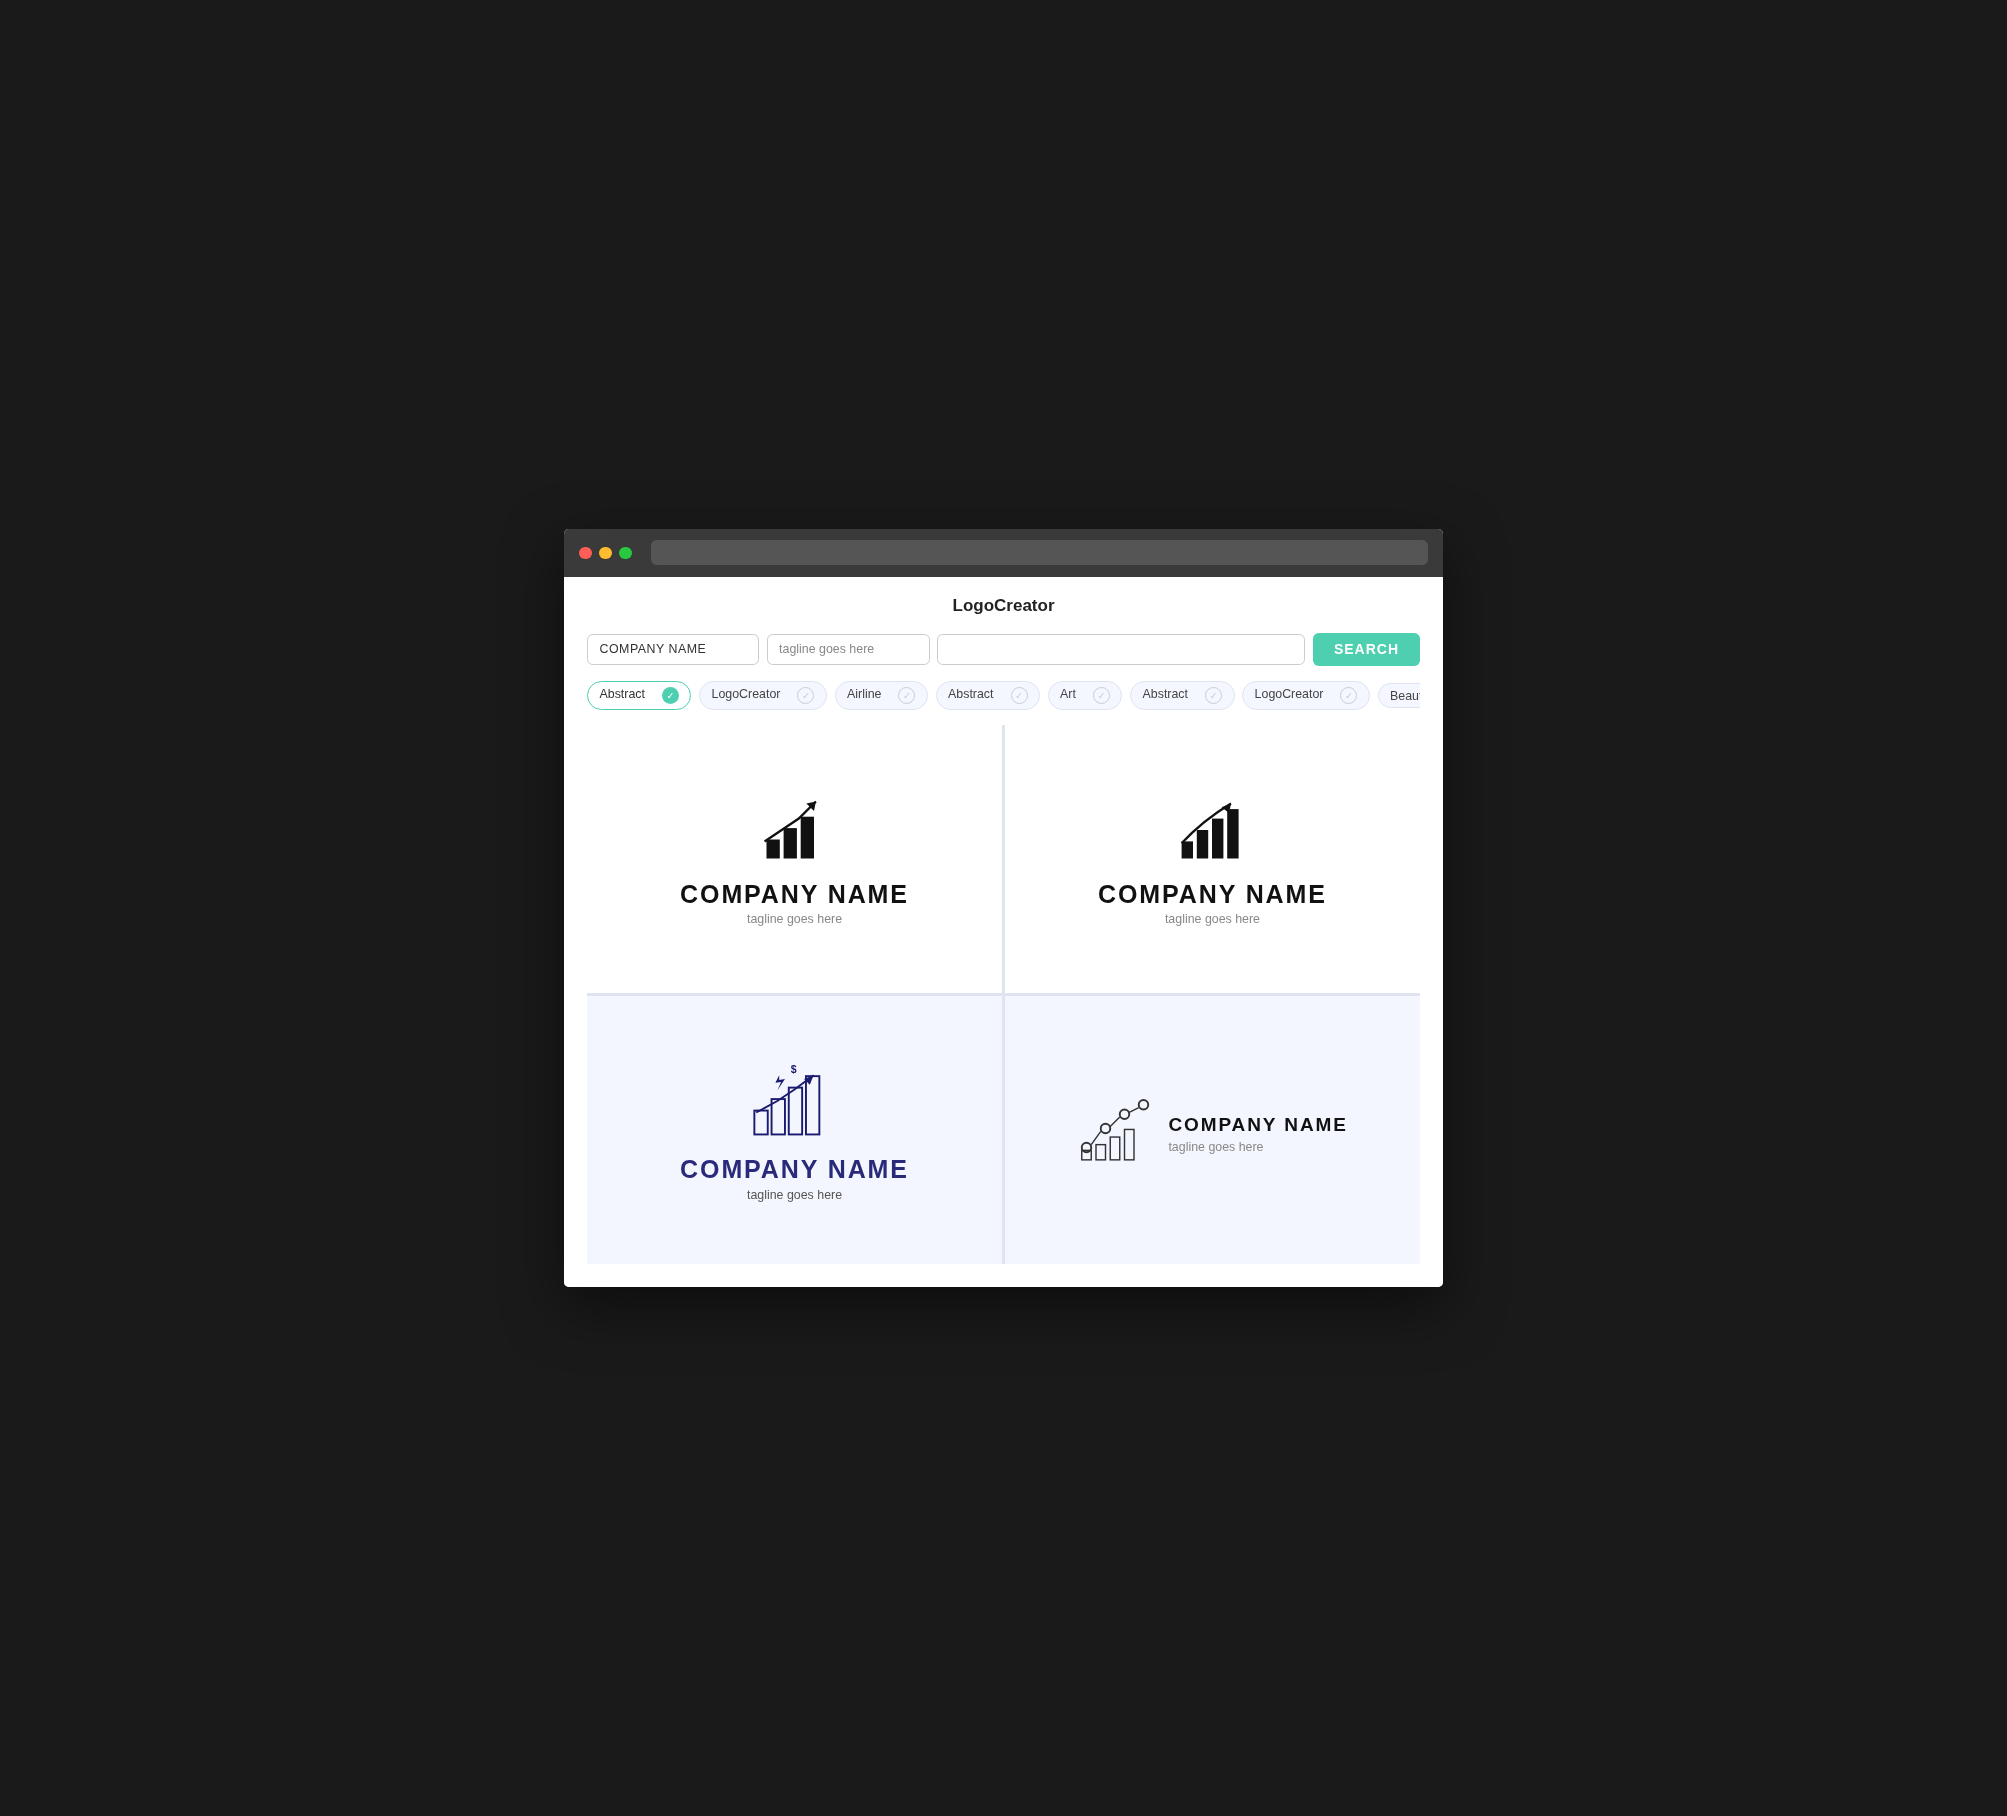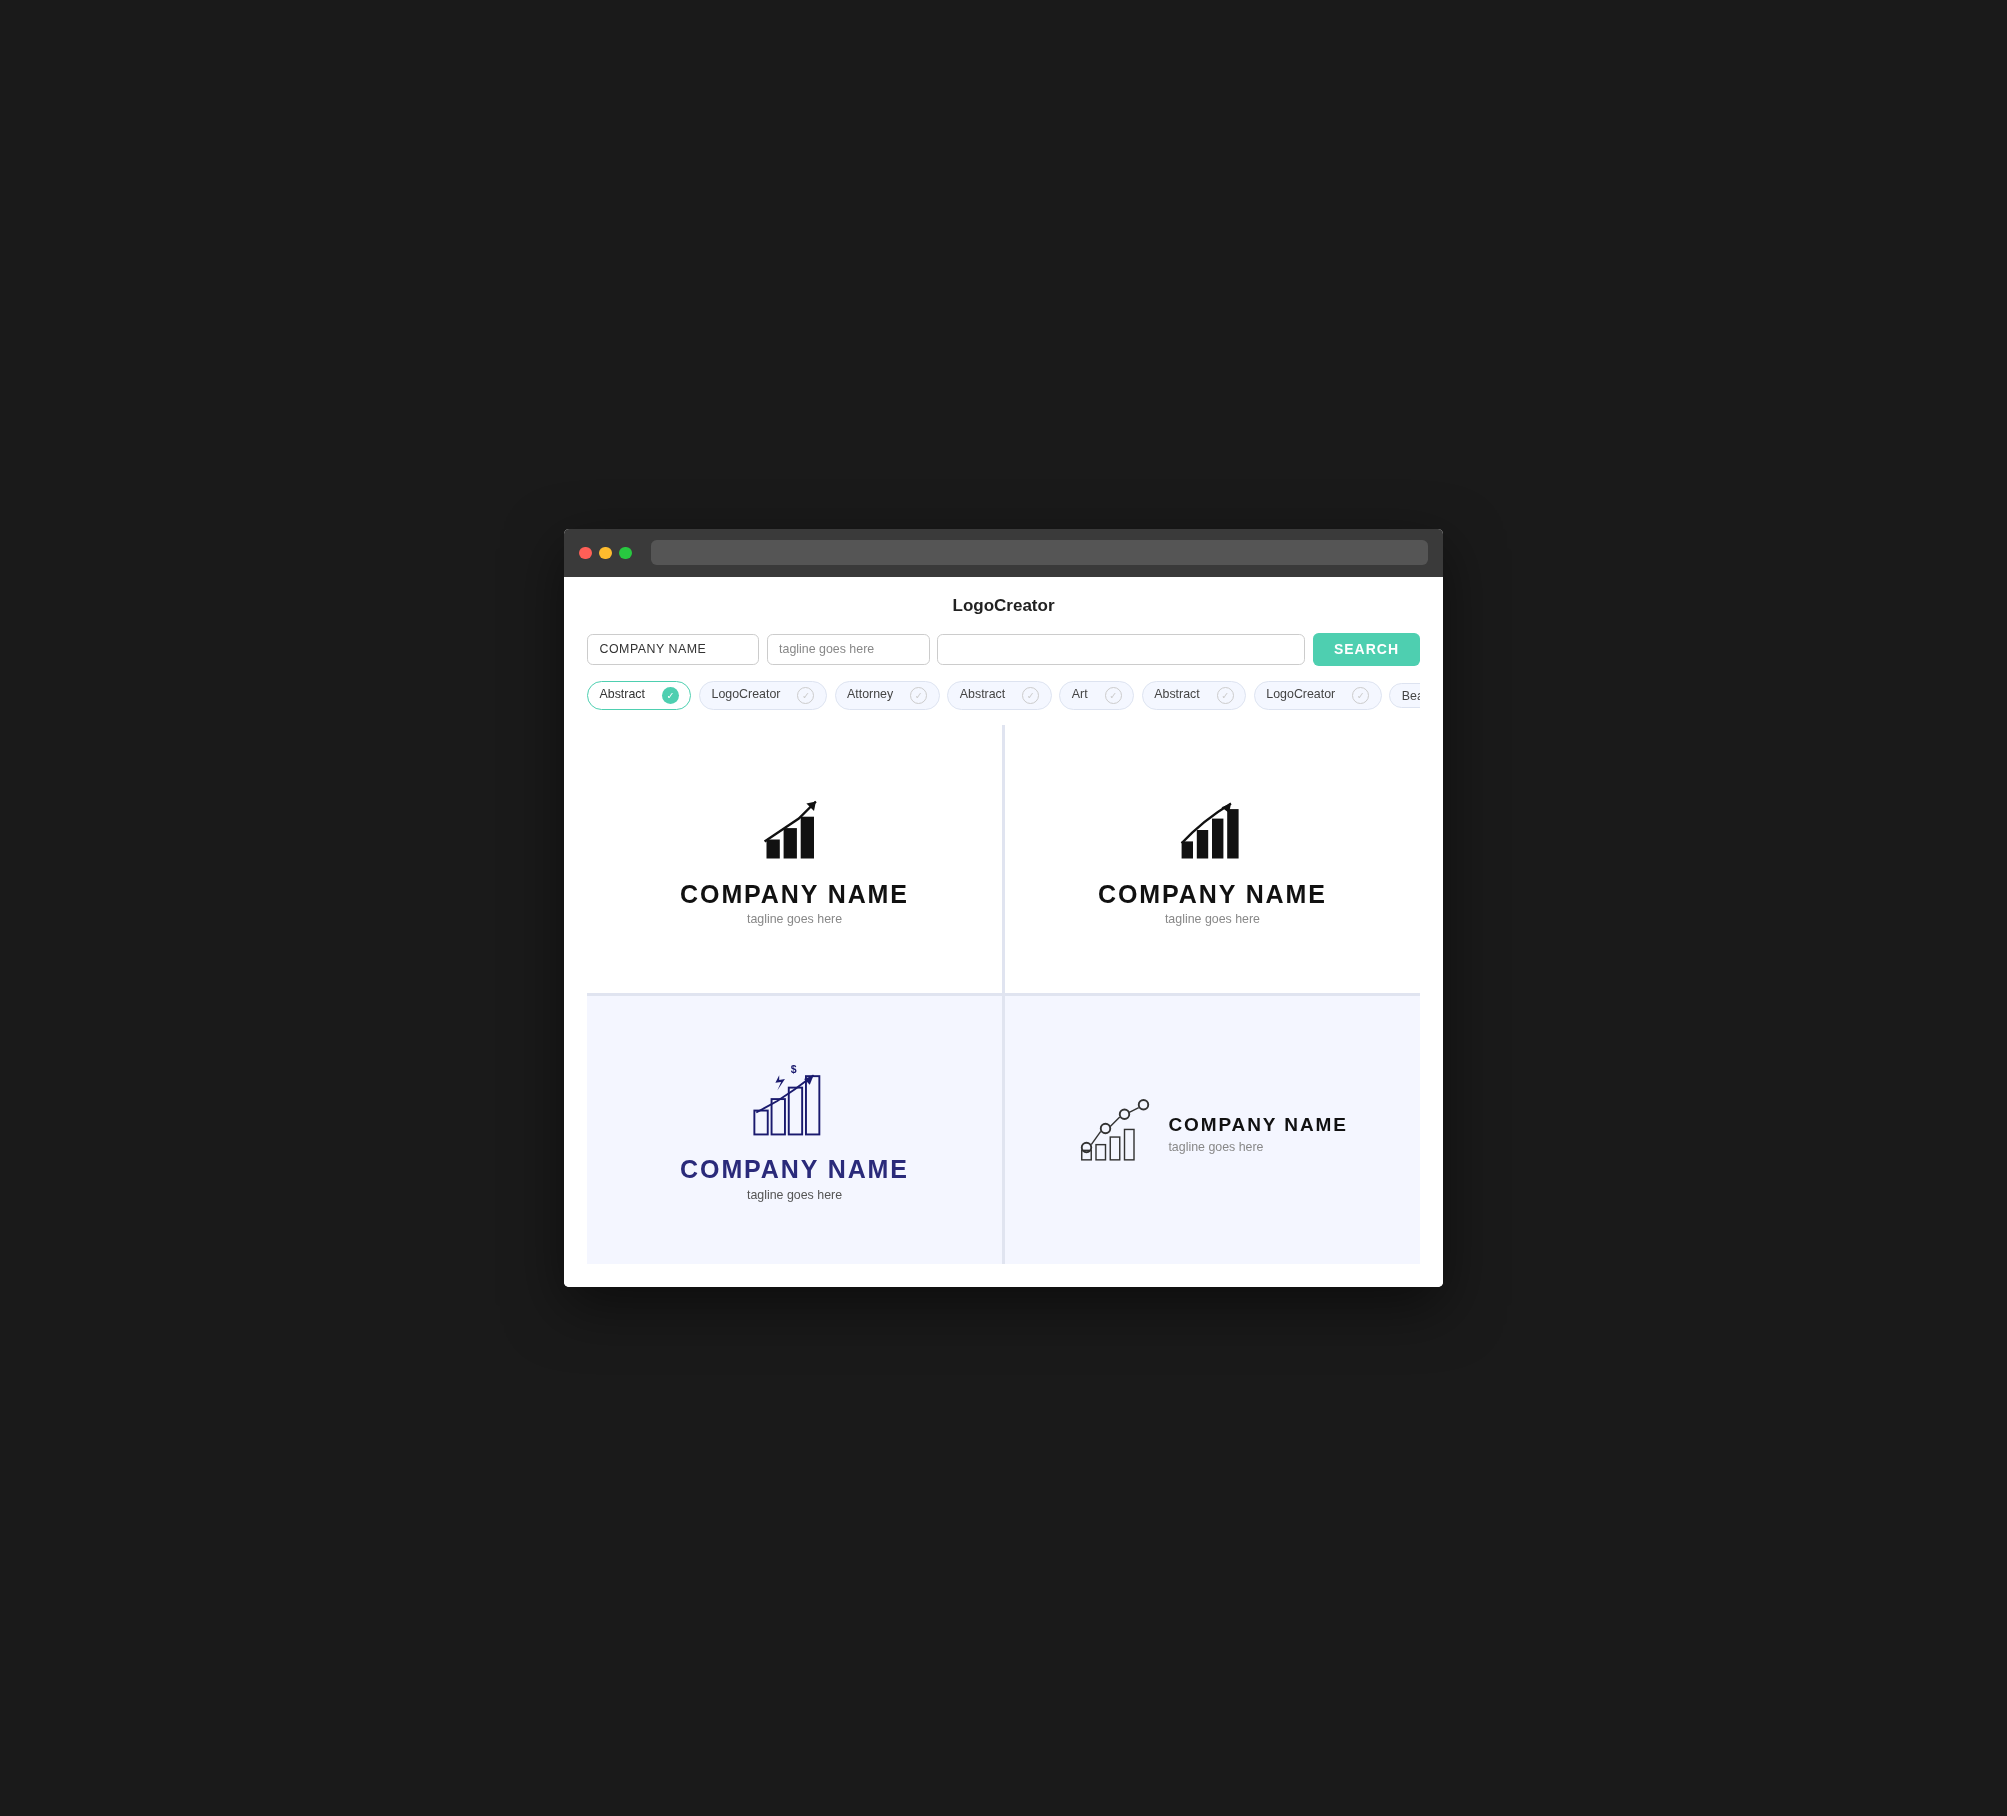--- a/index.html
+++ b/index.html
@@ -188,21 +188,21 @@
     <div class="category-filter">
       <div class="cat-tag active">
         <span>Abstract</span>
         <span class="check-icon">✓</span>
       </div>
       <div class="cat-tag">
         <span>LogoCreator</span>
         <span class="check-icon">✓</span>
       </div>
       <div class="cat-tag">
-        <span>Attorney</span>
+        <span>Airline</span>
         <span class="check-icon">✓</span>
       </div>
       <div class="cat-tag">
         <span>Abstract</span>
         <span class="check-icon">✓</span>
       </div>
       <div class="cat-tag">
         <span>Art</span>
         <span class="check-icon">✓</span>
       </div>

